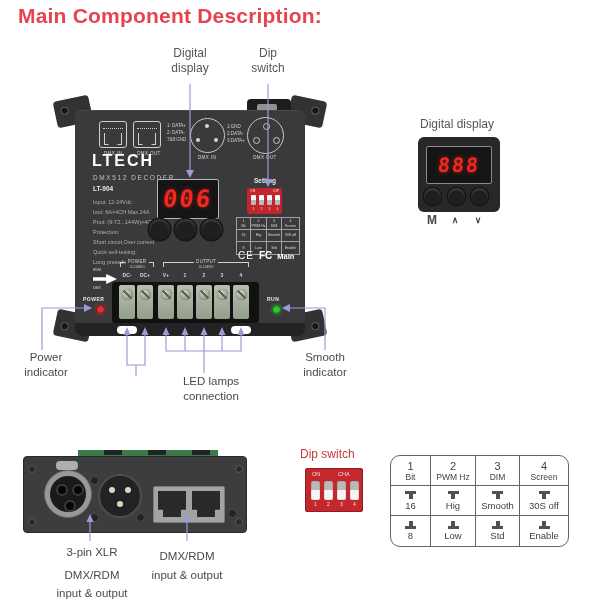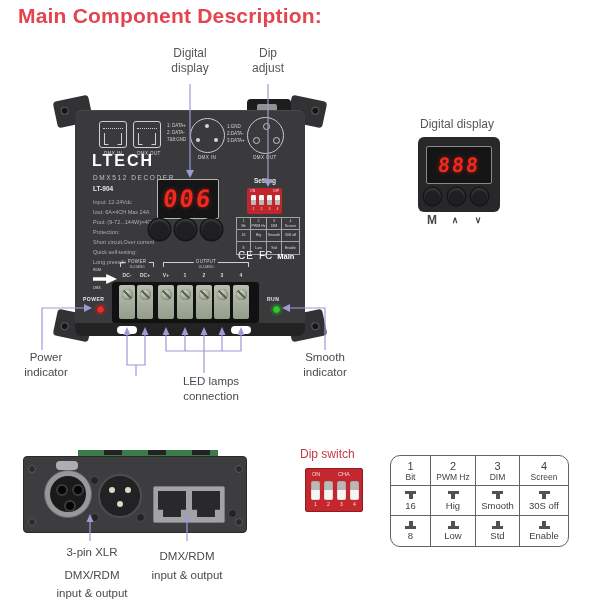--- a/index.html
+++ b/index.html
@@ -91,21 +91,21 @@
 <div id="page">
 
   <div class="abs" id="title">Main Component Description:</div>
 
   <div class="abs callout" style="left:150px;top:46px;width:80px;">
     <div>Digital</div>
     <div>display</div>
   </div>
   <div class="abs callout" style="left:233px;top:46px;width:70px;">
     <div>Dip</div>
-    <div>adjust</div>
+    <div>switch</div>
   </div>
 
   <div class="abs ear" style="left:55px;top:98px;transform:rotate(-12deg);">
       <div class="hole" style="left:6px;top:7px;"></div>
     </div>
   <div class="abs ear" style="left:289px;top:98px;transform:rotate(12deg);">
       <div class="hole" style="right:6px;top:7px;"></div>
     </div>
   <div class="abs ear" style="left:55px;top:312px;transform:rotate(12deg);">
       <div class="hole" style="left:6px;bottom:7px;"></div>
@@ -230,21 +230,21 @@
       <div style="border-bottom:none;">
           <span>Std</span>
         </div>
       <div style="border:none;">
           <span>Enable</span>
         </div>
     </div>
 
     <div style="position:absolute;left:163px;top:140px;width:62px;display:flex;align-items:baseline;gap:5px;color:#fff;">
       <span style="font-size:10px;letter-spacing:1px;">CE</span>
-      <span style="font-size:10px;font-weight:400;">FC</span>
+      <span style="font-size:10px;font-weight:700;">FC</span>
       <span style="font-size:7.5px;font-weight:700;">Main</span>
     </div>
 
     <div class="dev-txt" style="left:8px;top:186px;font-size:5px;font-weight:700;letter-spacing:.5px;">POWER</div>
     <div style="position:absolute;left:21px;top:195px;width:7px;height:7px;border-radius:50%;background:#e03030;border:1px solid #7a1515;box-shadow:0 0 3px rgba(224,48,48,.8);"></div>
     <div class="dev-txt" style="left:192px;top:186px;font-size:5px;font-weight:700;letter-spacing:.5px;">RUN</div>
     <div style="position:absolute;left:197px;top:195px;width:7px;height:7px;border-radius:50%;background:#35c435;border:1px solid #156015;box-shadow:0 0 3px rgba(53,196,53,.8);"></div>
 
     <div class="bracket" style="left:45px;top:152px;width:32px;">
       <span>POWER</span>

